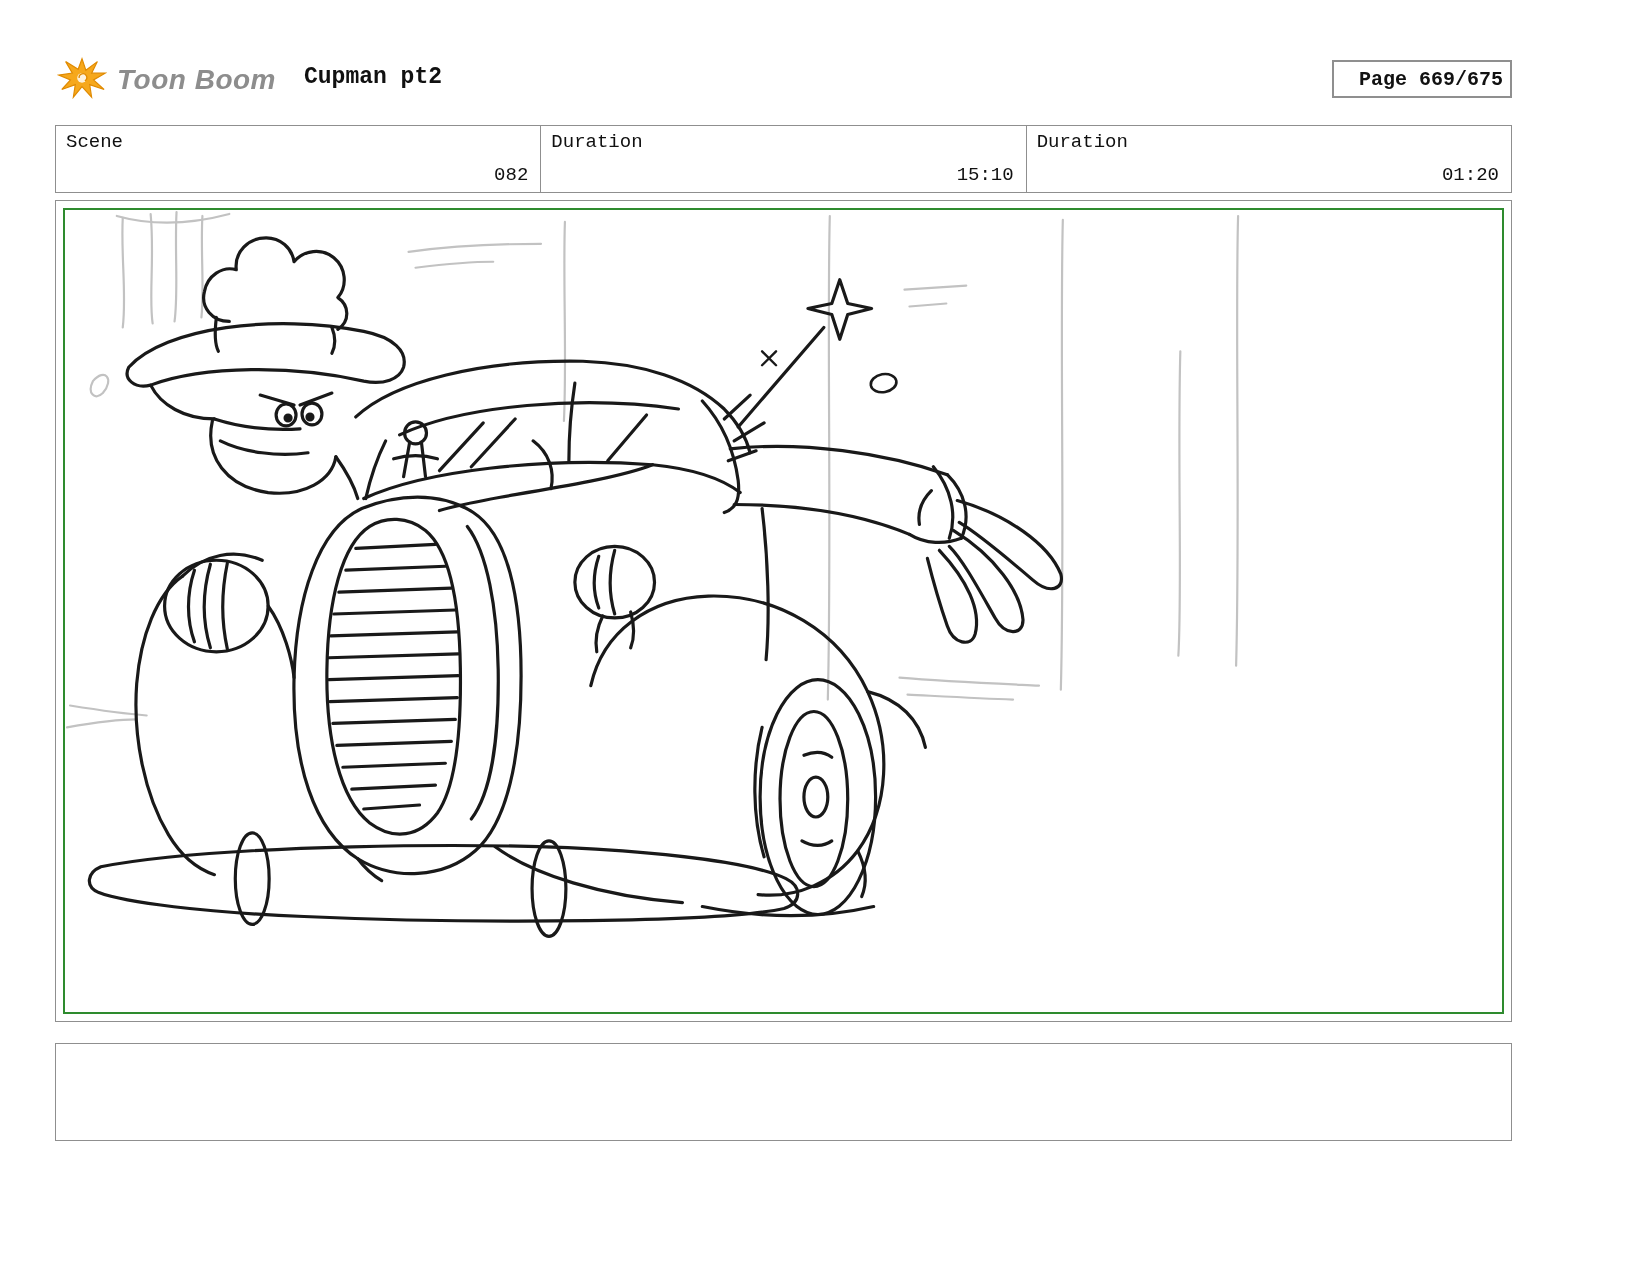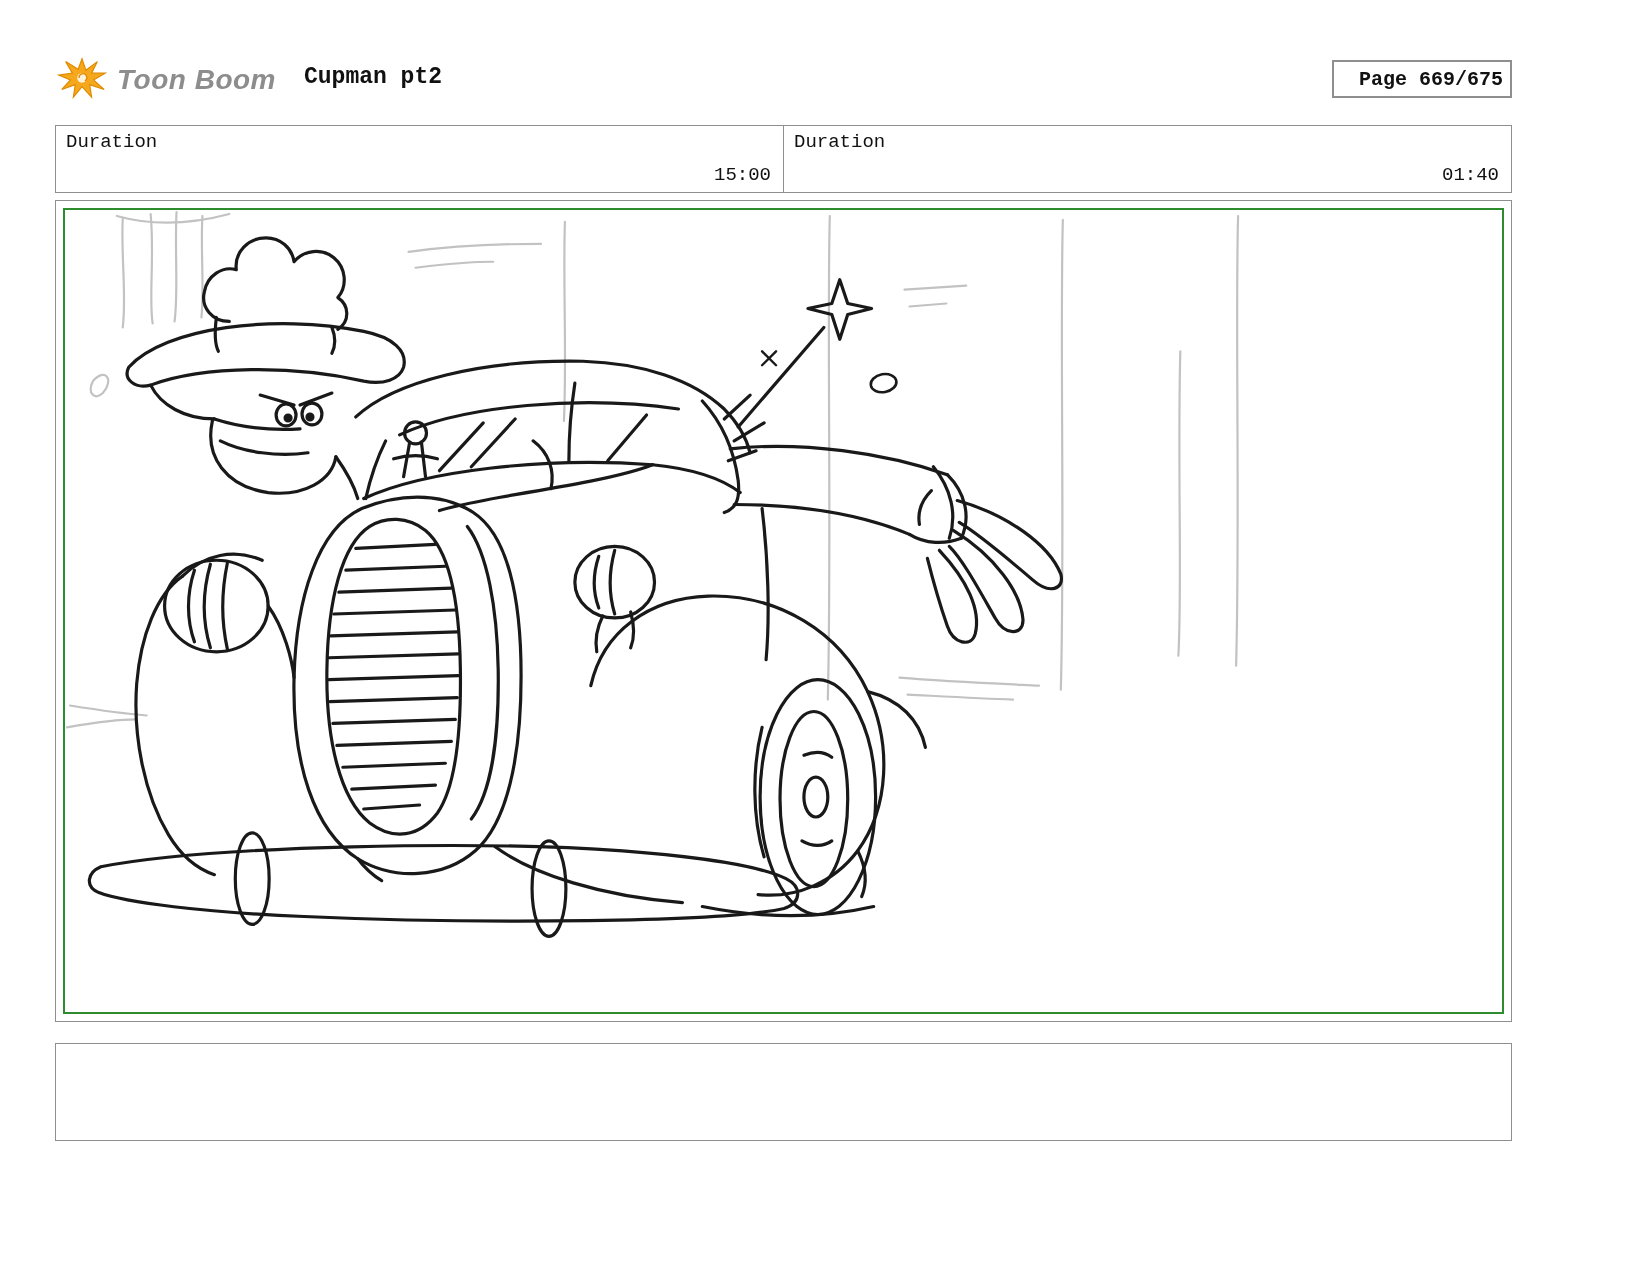--- a/index.html
+++ b/index.html
@@ -55,26 +55,30 @@
   </div>
 
   <div class="doc-title">Cupman pt2</div>
 
   <div class="page-box">
     <span>Page 669/675</span>
   </div>
 
   <div class="info-table">
     <div class="info-cell">
-      <span class="info-label">Duration</span>
-      <span class="info-value">15:00</span>
+      <span class="info-label">Scene</span>
+      <span class="info-value">082</span>
     </div>
     <div class="info-cell">
       <span class="info-label">Duration</span>
-      <span class="info-value">01:40</span>
+      <span class="info-value">15:10</span>
+    </div>
+    <div class="info-cell">
+      <span class="info-label">Duration</span>
+      <span class="info-value">01:20</span>
     </div>
   </div>
 
   <div class="panel-frame">
     <div class="panel-green">
       <svg class="sketch" viewBox="0 0 1443 806" preserveAspectRatio="none" role="img" aria-label="Rough black-and-white storyboard sketch: a cartoon chef character with a puffy chef hat leans from the driver seat of a rounded vintage car, one arm stretched out past the windshield with fingers spread; a small star sparkle, an x mark and faint gray background lines suggest a street scene.">
 
         <g stroke="#c2c2c2" stroke-width="2.2" fill="none" stroke-linecap="round">
           <path d="M58,8 C56,45 62,85 58,118"></path>
           <path d="M86,4 C90,48 84,88 88,114"></path>

